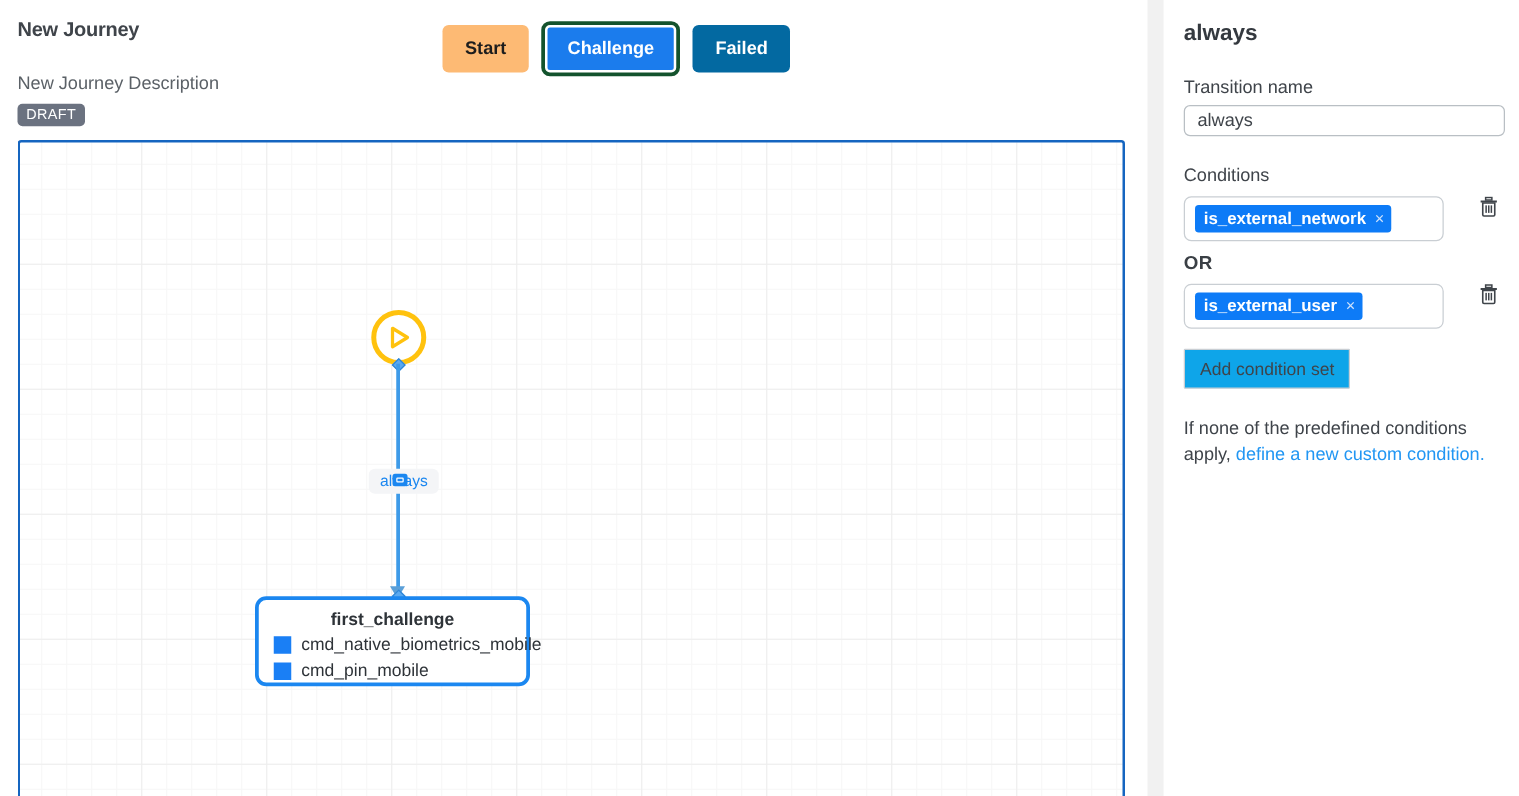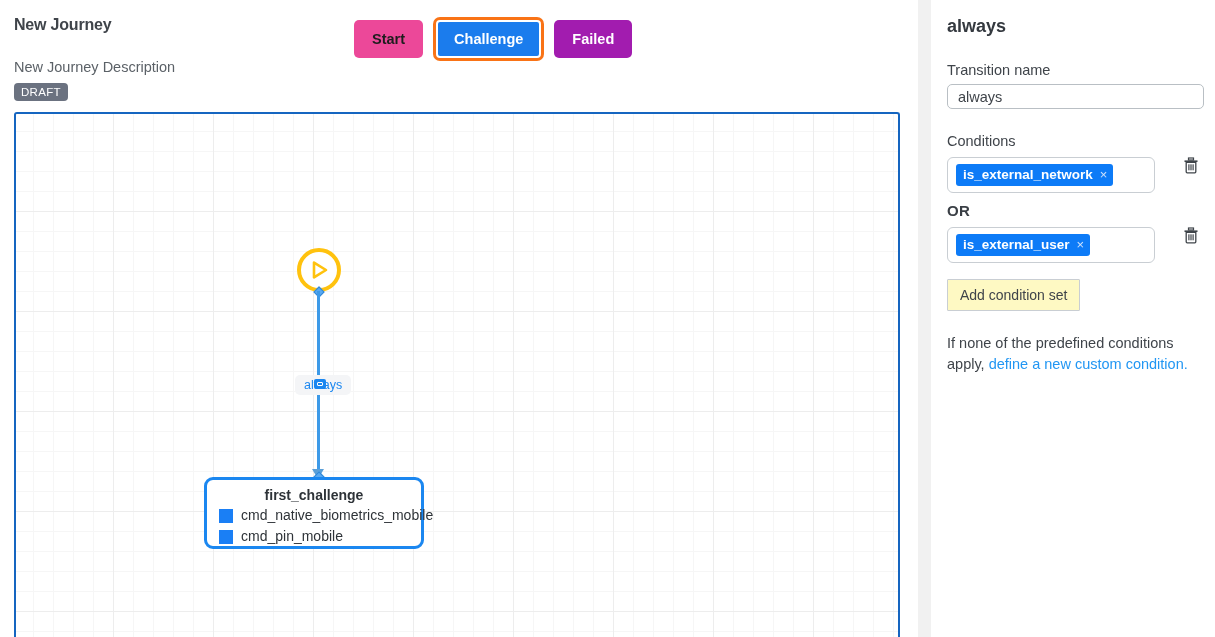--- a/index.html
+++ b/index.html
@@ -199,21 +199,21 @@
   .trash-btn {
     margin-left: 28px; background: none; border: none;
     cursor: pointer; padding: 0; line-height: 0;
   }
   #or-divider {
     text-align: left; font-size: 15px; font-weight: bold;
     color: #3a3f45; margin-top: 9px; letter-spacing: 0.3px;
   }
   #add-condition-set {
     margin-top: 16px;
-    background: #fef9c3; border: 1px solid #c9ced3; border-radius: 1px;
+    background: #0ea5e9; border: 1px solid #c9ced3; border-radius: 1px;
     font-size: 14px; color: #3f444a;
     font-family: "Liberation Sans", sans-serif;
     padding: 7px 12px; cursor: pointer;
   }
   #panel-help {
     margin-top: 22px; font-size: 14.5px; color: #3f444a;
     line-height: 21px; width: 250px;
   }
   #panel-help a { color: #2196f3; text-decoration: none; }
 </style>
@@ -224,29 +224,29 @@
 
   <div id="main-area">
 
     <div id="journey-header">
       <div id="journey-title">New Journey</div>
       <div id="journey-desc">New Journey Description</div>
       <div><span id="draft-badge">DRAFT</span></div>
     </div>
 
     <div id="state-buttons">
-      <button class="state-btn" style="background: #ec4899; color: rgb(29, 29, 29);">
+      <button class="state-btn" style="background: #fdba74; color: rgb(29, 29, 29);">
         <span>Start</span>
       </button>
-      <button class="state-btn selected" style="background: #f97316; align-items: flex-end;">
+      <button class="state-btn selected" style="background: #14532d; align-items: flex-end;">
         <span class="inner" style="background: rgb(27, 124, 237); color: rgb(255, 255, 255);">
           <span>Challenge</span>
         </span>
       </button>
-      <button class="state-btn" style="background: #a21caf; color: rgb(255, 255, 255);">
+      <button class="state-btn" style="background: #0369a1; color: rgb(255, 255, 255);">
         <span>Failed</span>
       </button>
     </div>
 
     <div id="flow-canvas">
 
       <div id="start-node">
         <span>
           <svg width="22" height="22" viewBox="0 0 22 22">
             <path d="M6 3.6 L18 11 L6 18.4 Z" fill="none" stroke="#ffc20e" stroke-width="2.6" stroke-linejoin="round"></path>

